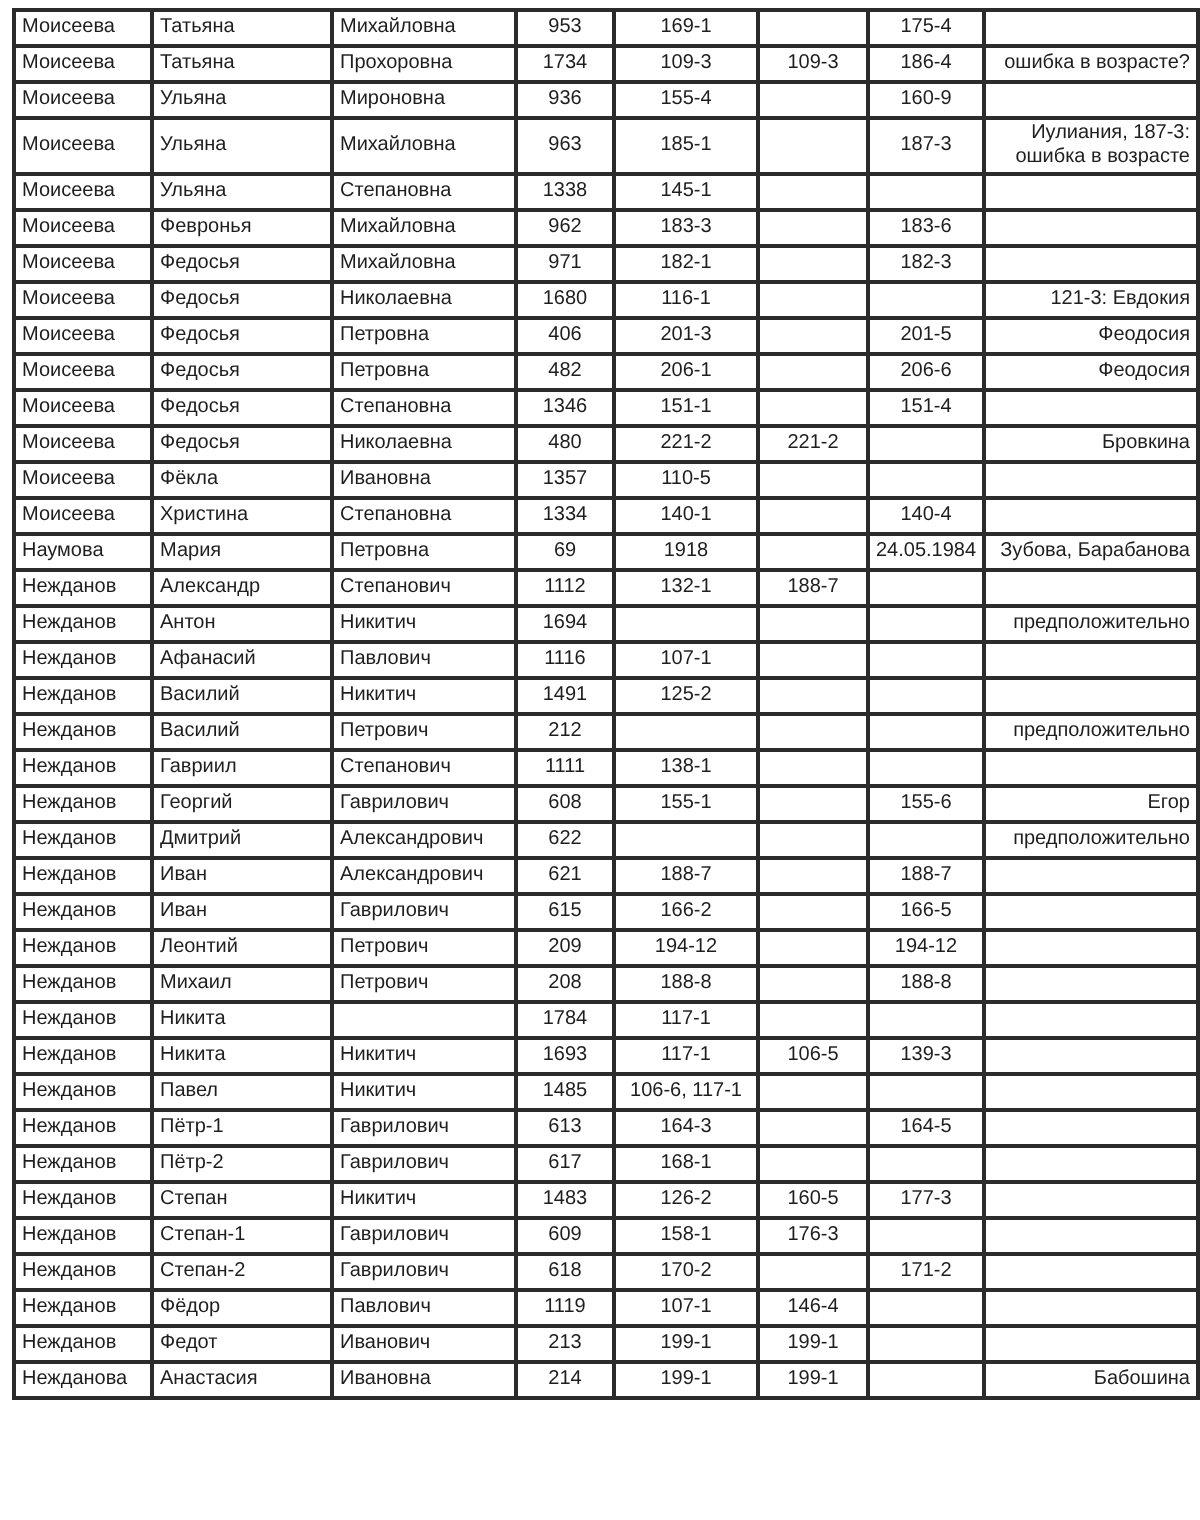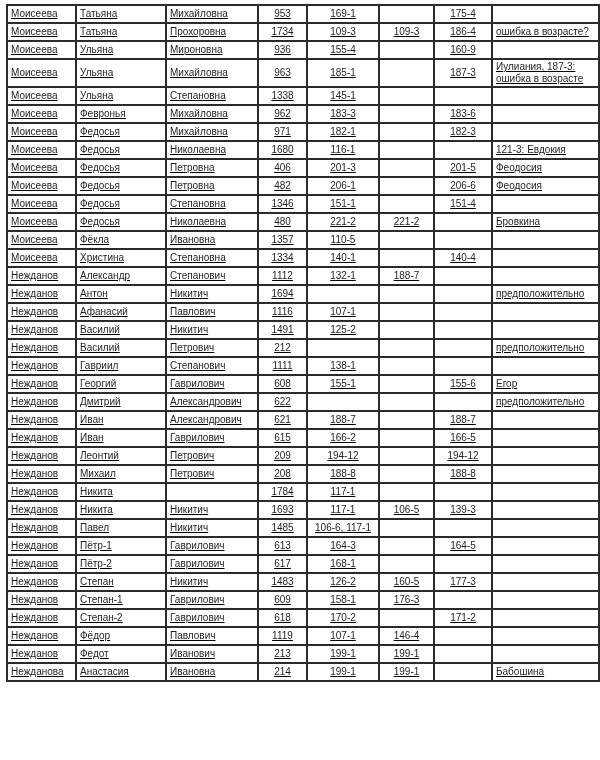--- a/index.html
+++ b/index.html
@@ -21,21 +21,20 @@
   .page {
     width: 600px;
     height: 760px;
     background: var(--bg);
   }
   table.records {
     border-collapse: collapse;
     table-layout: fixed;
     width: 592px;
     margin: 4px 0 0 6px;
-    text-decoration: underline;
   }
   table.records td {
     border: 2px solid var(--border);
     color: var(--text);
     font-size: 10px;
     line-height: 12px;
     height: 14px;
     padding: 1px 3px;
     vertical-align: middle;
     overflow: hidden;
@@ -43,21 +42,21 @@
   td.ta-l {
     text-align: left;
     padding-left: 5px;
     white-space: nowrap;
   }
   td.ta-c {
     text-align: center;
     white-space: nowrap;
   }
   td.notes {
-    text-align: left;
+    text-align: right;
     white-space: normal;
     line-height: 12px;
   }
 </style>
 </head>
 <body>
 
 <div class="page">
   <table class="records">
     <colgroup>
@@ -205,20 +204,30 @@
           <td class="ta-l">Моисеева</td>
           <td class="ta-l">Христина</td>
           <td class="ta-l">Степановна</td>
           <td class="ta-c">1334</td>
           <td class="ta-c">140-1</td>
           <td class="ta-c"></td>
           <td class="ta-c">140-4</td>
           <td class="ta-c notes"></td>
         </tr>
         <tr>
+          <td class="ta-l">Наумова</td>
+          <td class="ta-l">Мария</td>
+          <td class="ta-l">Петровна</td>
+          <td class="ta-c">69</td>
+          <td class="ta-c">1918</td>
+          <td class="ta-c"></td>
+          <td class="ta-c">24.05.1984</td>
+          <td class="ta-c notes">Зубова, Барабанова</td>
+        </tr>
+        <tr>
           <td class="ta-l">Нежданов</td>
           <td class="ta-l">Александр</td>
           <td class="ta-l">Степанович</td>
           <td class="ta-c">1112</td>
           <td class="ta-c">132-1</td>
           <td class="ta-c">188-7</td>
           <td class="ta-c"></td>
           <td class="ta-c notes"></td>
         </tr>
         <tr>

